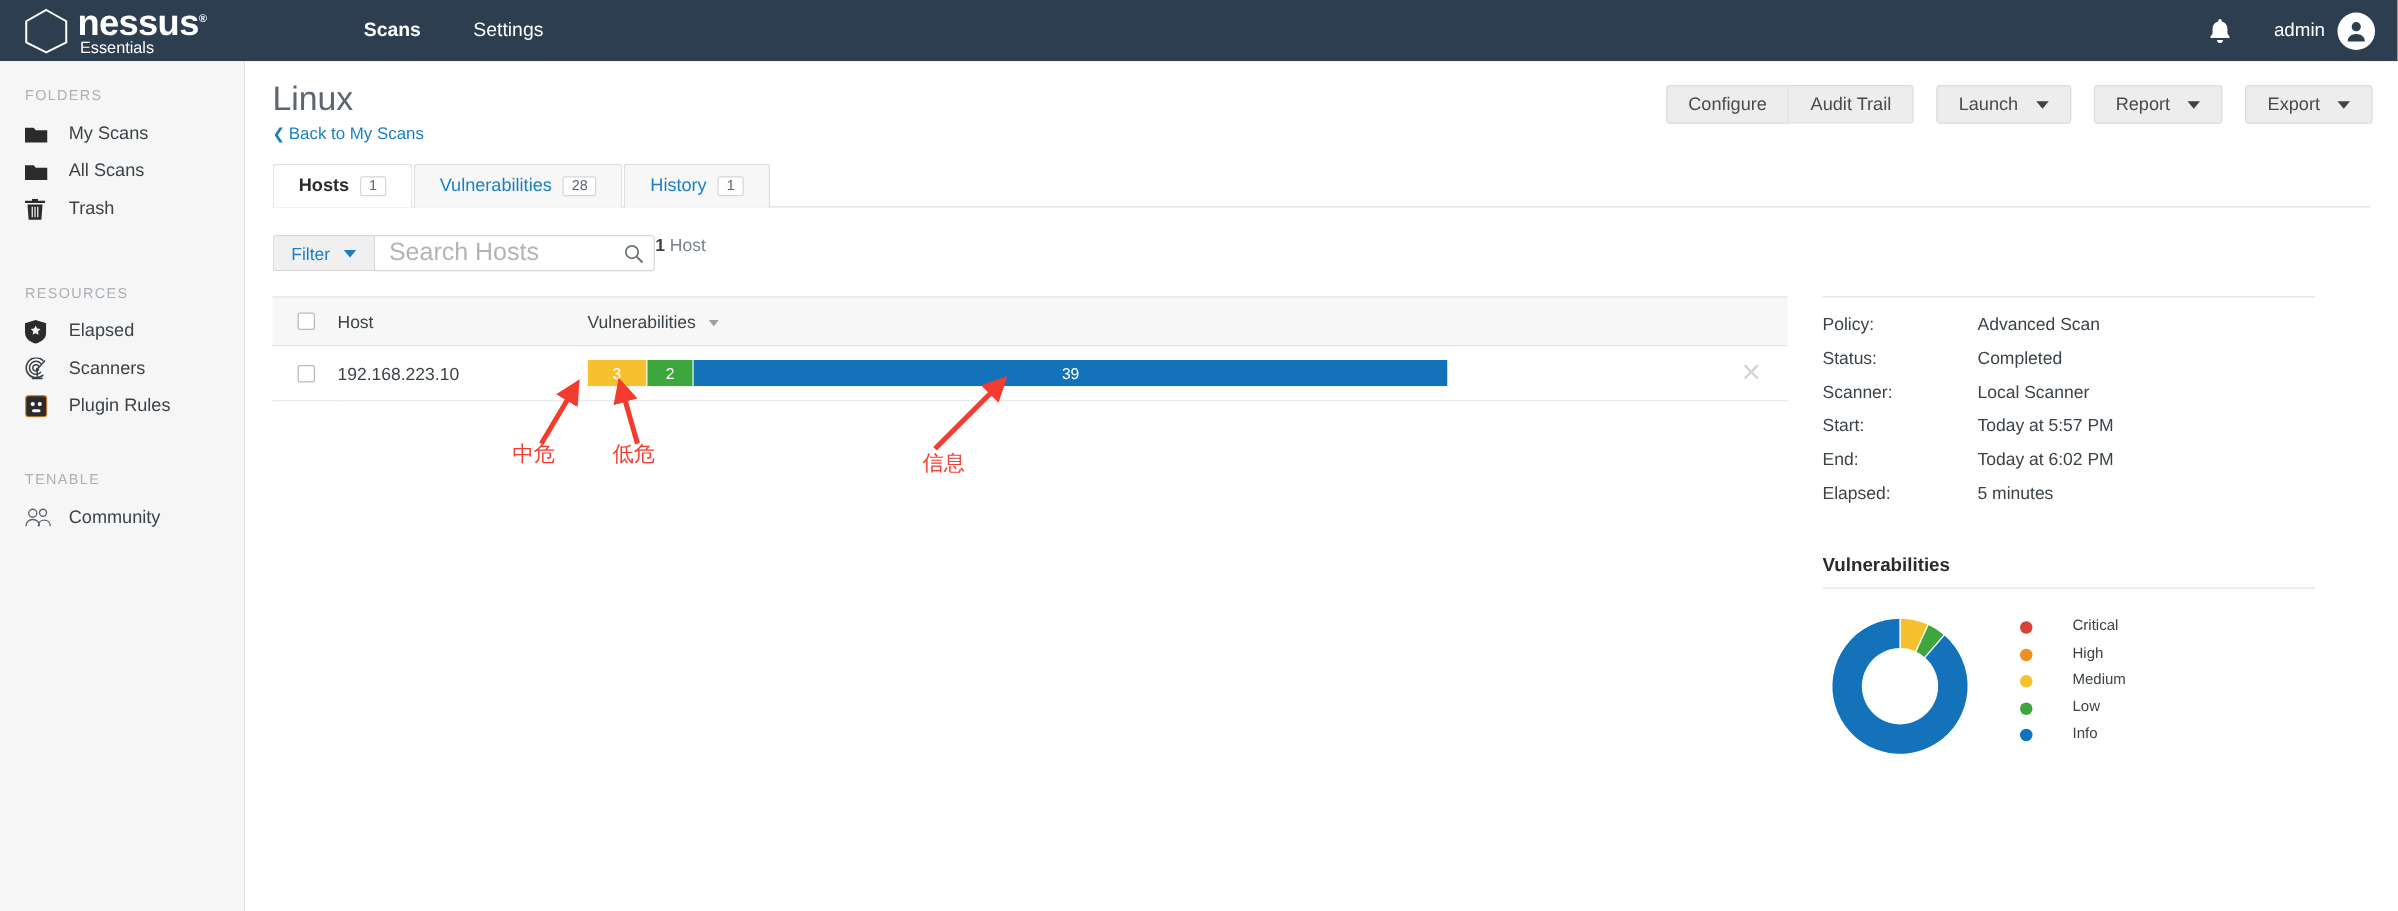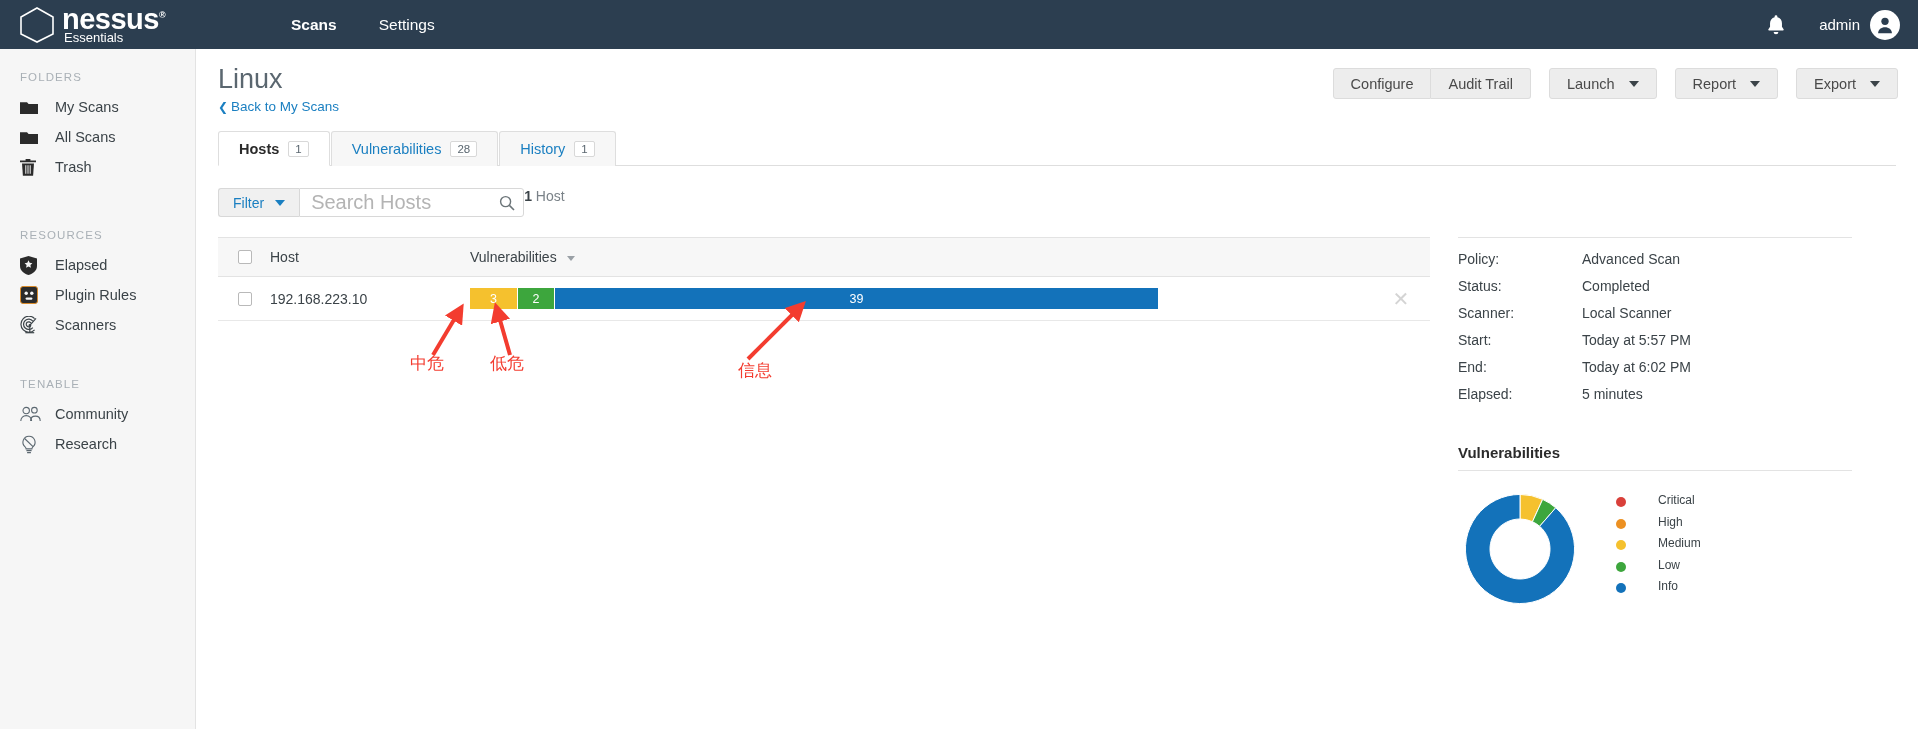--- a/index.html
+++ b/index.html
@@ -312,73 +312,61 @@
     <span class="side-icon">
       <svg width="17" height="19" viewBox="0 0 17 19">
         <path fill="#2b2b2b" d="M8.5 0 17 2.6v7.3c0 4.6-4 7.6-8.5 9.1C4 17.5 0 14.5 0 9.9V2.6z"></path>
         <path fill="#f6f6f6" d="M8.5 4.3l1.2 2.5 2.7.4-2 1.9.5 2.7-2.4-1.3-2.4 1.3.5-2.7-2-1.9 2.7-.4z"></path>
       </svg>
     </span>
     <span>Elapsed</span>
   </div>
   <div class="side-item">
     <span class="side-icon">
-      <svg width="18" height="18" viewBox="0 0 18 18">
-        <rect x="0.5" y="0.5" width="17" height="17" rx="2.5" fill="#2b2b2b" stroke="#d98b2b" stroke-width="1"></rect>
-        <circle cx="6.2" cy="7.2" r="1.7" fill="#f6f6f6"></circle>
-        <circle cx="11.8" cy="7.2" r="1.7" fill="#f6f6f6"></circle>
-        <rect x="5.6" y="11.4" width="6.8" height="2.4" rx="1.2" fill="#f6f6f6"></rect>
-      </svg>
-    </span>
-    <span>Plugin Rules</span>
-  </div>
-  <div class="side-item">
-    <span class="side-icon">
       <svg width="20" height="19" viewBox="0 0 20 19">
         <g fill="none" stroke="#3b4348" stroke-width="1.2">
           <path d="M14.6 2.6a8 8 0 1 0 0 11.3"></path>
           <path d="M12.8 5a5.2 5.2 0 1 0 0 6.5"></path>
           <path d="M11 7.3a2.5 2.5 0 1 0 0 2"></path>
           <path d="M9.8 9.3 16 2.4"></path>
           <path d="M9.8 9.3v7.4"></path>
           <path d="M5.4 16.7h8.8"></path>
         </g>
         <circle cx="9.8" cy="9.3" r="1.2" fill="#3b4348"></circle>
       </svg>
     </span>
     <span>Scanners</span>
   </div>
+  <div class="side-item">
+    <span class="side-icon">
+      <svg width="18" height="18" viewBox="0 0 18 18">
+        <rect x="0.5" y="0.5" width="17" height="17" rx="2.5" fill="#2b2b2b" stroke="#d98b2b" stroke-width="1"></rect>
+        <circle cx="6.2" cy="7.2" r="1.7" fill="#f6f6f6"></circle>
+        <circle cx="11.8" cy="7.2" r="1.7" fill="#f6f6f6"></circle>
+        <rect x="5.6" y="11.4" width="6.8" height="2.4" rx="1.2" fill="#f6f6f6"></rect>
+      </svg>
+    </span>
+    <span>Plugin Rules</span>
+  </div>
 
   <div class="side-gap2"></div>
 
   <div class="side-group-title">TENABLE</div>
   <div class="side-item">
     <span class="side-icon">
       <svg width="22" height="16" viewBox="0 0 22 16">
         <g fill="none" stroke="#5b6770" stroke-width="1.1">
           <circle cx="6.2" cy="4.6" r="3.2"></circle>
           <circle cx="14.4" cy="4.2" r="2.8"></circle>
           <path d="M0.8 15c0-3.3 2.4-5.4 5.4-5.4s5.4 2.1 5.4 5.4"></path>
           <path d="M10.6 15c0-3 2.1-4.9 4.8-4.9s4.8 1.9 4.8 4.9"></path>
         </g>
       </svg>
     </span>
     <span>Community</span>
-  </div>
-  <div class="side-item">
-    <span class="side-icon">
-      <svg width="18" height="19" viewBox="0 0 18 19">
-        <g fill="none" stroke="#5b6770" stroke-width="1.1">
-          <path d="M9 1.2a6 6 0 0 1 3.9 10.6c-.7.6-1 1.2-1 2.1H6.1c0-.9-.3-1.5-1-2.1A6 6 0 0 1 9 1.2z"></path>
-          <path d="M6.4 15.6h5.2M7.1 17.6h3.8"></path>
-          <path d="M4.6 3.5 13 11.6"></path>
-        </g>
-      </svg>
-    </span>
-    <span>Research</span>
   </div>
 </div>
 
 <div class="main">
 
   <div class="page-head">
     <div class="page-title">Linux</div>
     <div class="back-link">
       <span class="back-chev">❮</span><span>Back to My Scans</span>
     </div>

